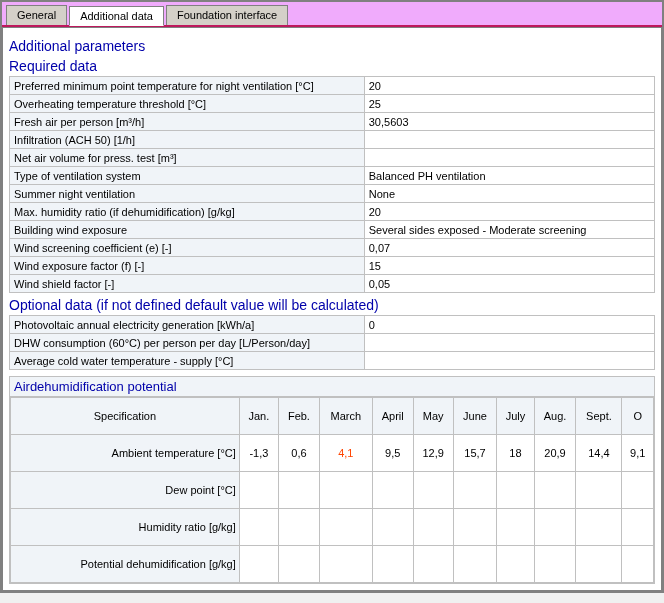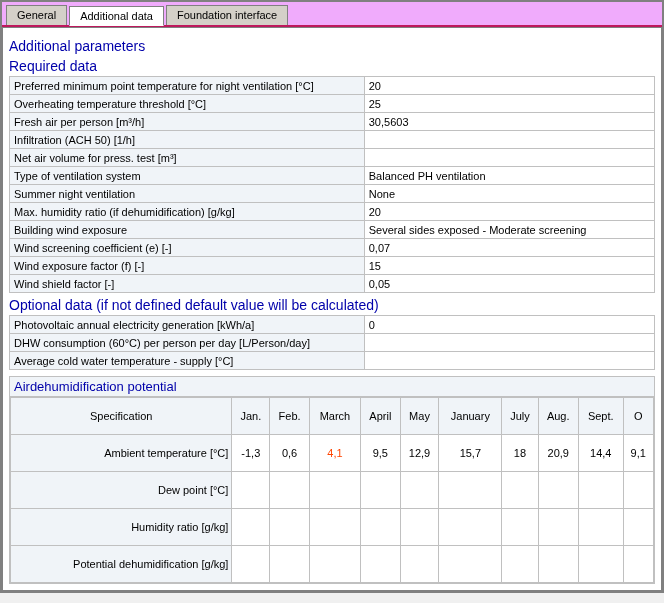--- a/index.html
+++ b/index.html
@@ -214,21 +214,21 @@
       <div class="airde-title">Airdehumidification potential</div>
       <table class="airde-table">
         <thead id="airde-header">
             <tr>
               <th>Specification</th>
               <th>Jan.</th>
               <th>Feb.</th>
               <th>March</th>
               <th>April</th>
               <th>May</th>
-              <th>January</th>
+              <th>June</th>
               <th>July</th>
               <th>Aug.</th>
               <th>Sept.</th>
               <th>O</th>
             </tr>
           </thead>
         <tbody id="airde-rows">
             <tr>
               <td class="row-label">Ambient temperature [°C]</td>
               <td>-1,3</td>

